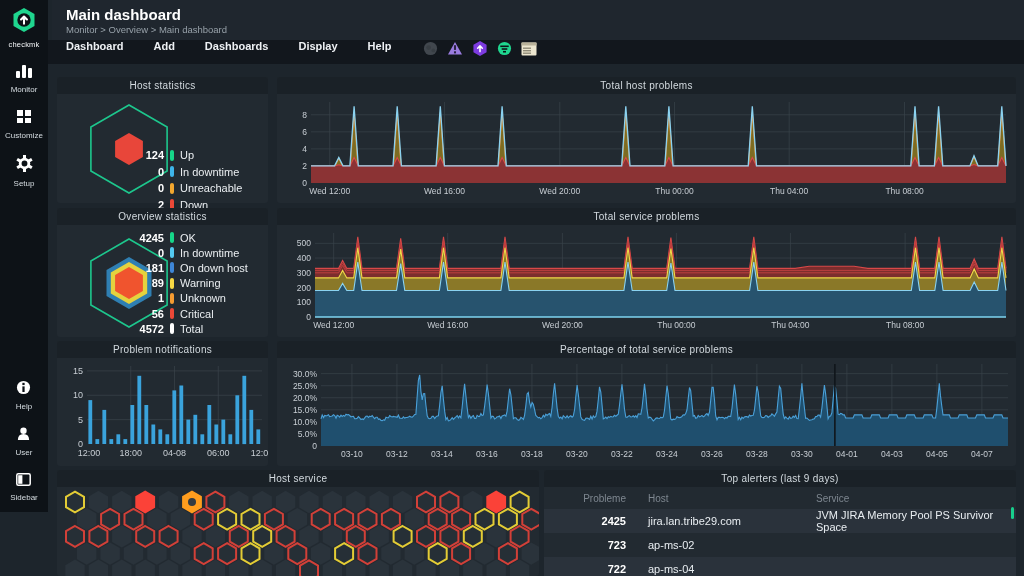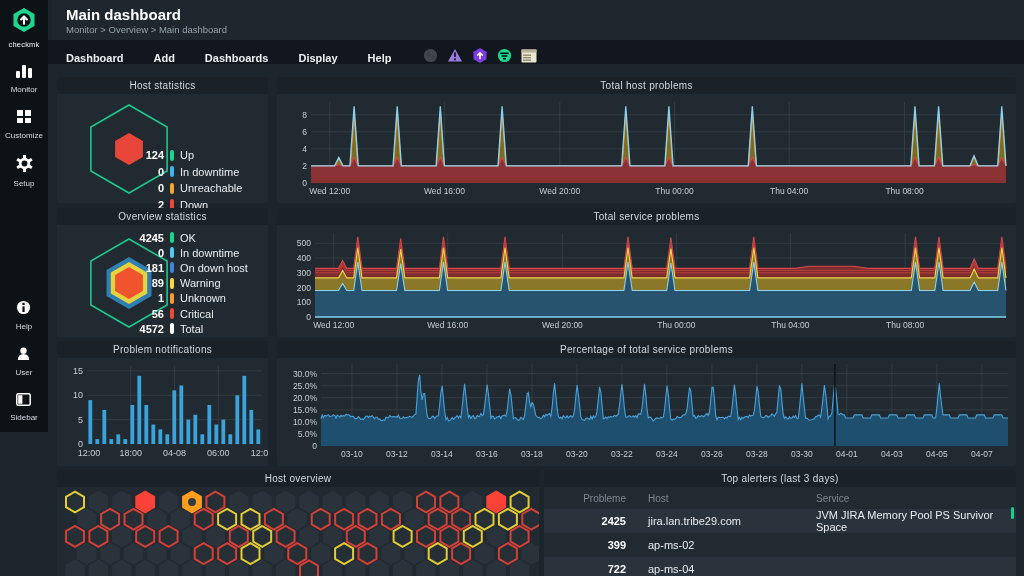--- a/index.html
+++ b/index.html
@@ -1,33 +1,33 @@
 <!DOCTYPE html>
 <html><head>
 <meta charset="utf-8">
 <style>
   html,body{margin:0;padding:0}
   body{width:1024px;height:576px;position:relative;overflow:hidden;background:#1d252c;
        font-family:"Liberation Sans",sans-serif;color:#e6ebef;-webkit-font-smoothing:antialiased}
   
-  .sidenav{position:absolute;left:0;top:0;width:48px;height:432px;background:#0d1217;z-index:5;
+  .sidenav{position:absolute;left:0;top:0;width:48px;height:512px;background:#0d1217;z-index:5;
            display:flex;flex-direction:column;}
   .logo{margin-top:6px;display:flex;flex-direction:column;align-items:center;cursor:pointer}
   .logo-text{font-size:7.5px;color:#f2f5f7;margin-top:2px;letter-spacing:.2px}
   .nav-item{display:flex;flex-direction:column;align-items:center;margin-top:15px;cursor:pointer}
   .nav-item .lbl{font-size:8px;color:#d6dde2;margin-top:3px}
   .nav-spacer{flex:1}
   .nav-bottom{margin-bottom:10px;display:flex;flex-direction:column;align-items:center}
   
   .header{position:absolute;left:52px;top:0;width:976px;height:40px;background:#1f262e}
   .page-title{position:absolute;left:14px;top:6px;font-size:15px;font-weight:bold;color:#ffffff}
   .breadcrumb{position:absolute;left:14px;top:24px;font-size:9.5px;color:#97a1a9}
   
   .menubar{position:absolute;left:48px;top:40px;width:976px;height:24px;background:#12171d;
-           display:flex;align-items:flex-end;padding-left:18px;box-sizing:border-box}
+           display:flex;align-items:flex-start;padding-left:18px;box-sizing:border-box}
   .menu-item{font-size:11px;font-weight:bold;color:#eef1f4;margin-right:30px;cursor:pointer}
   .menu-icons{display:flex;align-items:center;gap:9px;margin-left:2px}
   .menu-icons svg{display:block;cursor:pointer}
   
   .panel{position:absolute;background:#222a31;border-radius:3px}
   .panel-h{height:17px;background:#1a2127;border-radius:3px 3px 0 0;display:flex;align-items:center;
            justify-content:center;font-size:10px;color:#d3dadf;letter-spacing:.3px}
   .panel-body{position:relative}
   
   .stats{position:absolute;right:10px}
@@ -422,21 +422,21 @@
         <text x="659.8955000000001" y="99" text-anchor="middle" font-size="8.5" fill="#c8ced4">04-05</text>
         <line x1="704.894" y1="6" x2="704.894" y2="88" stroke="#39434b" stroke-width="0.7"></line>
         <text x="704.894" y="99" text-anchor="middle" font-size="8.5" fill="#c8ced4">04-07</text>
         <path d="M44,88 L44.0,60.9 L45.2,57.0 L46.5,59.6 L47.7,57.4 L49.0,57.8 L50.2,57.4 L51.5,56.8 L52.7,58.7 L54.0,58.3 L55.2,57.9 L56.5,56.7 L57.7,57.6 L59.0,60.1 L60.2,57.3 L61.5,57.9 L62.7,59.1 L64.0,57.1 L65.2,58.5 L66.5,57.4 L67.7,58.2 L69.0,56.3 L70.2,56.9 L71.5,56.5 L72.7,57.5 L74.0,58.8 L75.2,58.5 L76.5,58.4 L77.7,60.7 L79.0,60.6 L80.2,60.2 L81.5,58.6 L82.7,59.8 L84.0,61.5 L85.2,60.9 L86.5,61.6 L87.7,59.9 L89.0,58.2 L90.2,58.1 L91.5,59.4 L92.7,58.1 L94.0,58.7 L95.2,57.5 L96.5,59.4 L97.7,60.6 L99.0,59.2 L100.2,59.2 L101.5,61.4 L102.7,60.9 L104.0,62.4 L105.2,62.6 L106.5,61.8 L107.7,62.2 L109.0,59.3 L110.2,59.7 L111.5,59.7 L112.7,57.5 L113.9,58.5 L115.2,59.0 L116.4,58.4 L117.7,58.8 L118.9,58.9 L120.2,59.3 L121.4,57.0 L122.7,60.2 L123.9,60.2 L125.2,60.5 L126.4,58.8 L127.7,60.1 L128.9,59.5 L130.2,59.5 L131.4,59.1 L132.7,58.2 L133.9,59.0 L135.2,59.1 L136.4,58.2 L137.7,56.5 L138.9,56.3 L140.2,38.1 L141.4,22.0 L142.7,17.0 L143.9,33.3 L145.2,42.0 L146.4,35.7 L147.7,35.6 L148.9,47.2 L150.2,57.8 L151.4,60.3 L152.7,60.7 L153.9,60.3 L155.2,58.3 L156.4,58.4 L157.7,60.5 L158.9,58.9 L160.2,58.0 L161.4,57.8 L162.7,46.7 L163.9,34.7 L165.2,27.9 L166.4,41.1 L167.7,53.4 L168.9,61.6 L170.2,59.5 L171.4,62.9 L172.7,62.6 L173.9,61.3 L175.2,59.6 L176.4,61.3 L177.7,60.0 L178.9,58.9 L180.2,57.6 L181.4,59.8 L182.6,57.9 L183.9,59.8 L185.1,49.7 L186.4,36.6 L187.6,25.9 L188.9,38.0 L190.1,49.2 L191.4,59.5 L192.6,57.5 L193.9,60.3 L195.1,58.5 L196.4,57.6 L197.6,60.5 L198.9,60.5 L200.1,57.4 L201.4,58.5 L202.6,58.4 L203.9,55.4 L205.1,57.6 L206.4,56.9 L207.6,48.4 L208.9,37.6 L210.1,26.5 L211.4,35.9 L212.6,47.3 L213.9,60.1 L215.1,58.1 L216.4,58.4 L217.6,60.9 L218.9,60.1 L220.1,58.8 L221.4,58.6 L222.6,58.0 L223.9,60.6 L225.1,58.0 L226.4,57.4 L227.6,56.9 L228.9,58.1 L230.1,53.1 L231.4,41.2 L232.6,30.7 L233.9,36.9 L235.1,48.0 L236.4,60.7 L237.6,59.7 L238.9,59.8 L240.1,61.4 L241.4,62.3 L242.6,61.8 L243.9,59.4 L245.1,60.2 L246.4,61.4 L247.6,57.3 L248.9,47.1 L250.1,35.9 L251.3,34.6 L252.6,44.3 L253.8,48.9 L255.1,44.5 L256.3,46.2 L257.6,51.7 L258.8,57.4 L260.1,58.7 L261.3,59.8 L262.6,59.3 L263.8,60.8 L265.1,59.7 L266.3,57.2 L267.6,58.9 L268.8,56.2 L270.1,57.5 L271.3,56.3 L272.6,55.6 L273.8,58.5 L275.1,49.3 L276.3,36.3 L277.6,25.3 L278.8,37.1 L280.1,50.1 L281.3,58.2 L282.6,60.1 L283.8,59.0 L285.1,60.9 L286.3,57.7 L287.6,58.9 L288.8,59.9 L290.1,57.8 L291.3,59.8 L292.6,58.4 L293.8,57.8 L295.1,59.2 L296.3,58.0 L297.6,51.5 L298.8,38.7 L300.1,27.1 L301.3,36.2 L302.6,47.8 L303.8,58.9 L305.1,61.3 L306.3,62.1 L307.6,62.4 L308.8,60.2 L310.1,60.1 L311.3,60.5 L312.6,61.4 L313.8,58.2 L315.1,61.0 L316.3,57.9 L317.6,59.5 L318.8,58.4 L320.0,53.4 L321.3,41.6 L322.5,28.9 L323.8,34.0 L325.0,46.6 L326.3,60.9 L327.5,60.2 L328.8,59.1 L330.0,60.6 L331.3,58.7 L332.5,59.4 L333.8,58.3 L335.0,59.0 L336.3,58.7 L337.5,57.2 L338.8,58.2 L340.0,57.3 L341.3,56.3 L342.5,47.3 L343.8,35.5 L345.0,26.4 L346.3,38.3 L347.5,51.4 L348.8,59.1 L350.0,59.4 L351.3,58.2 L352.5,57.6 L353.8,59.0 L355.0,58.7 L356.3,57.8 L357.5,59.1 L358.8,57.6 L360.0,59.5 L361.3,55.9 L362.5,56.0 L363.8,56.4 L365.0,50.0 L366.3,38.3 L367.5,25.9 L368.8,36.9 L370.0,51.0 L371.3,60.0 L372.5,59.1 L373.8,59.5 L375.0,61.2 L376.3,62.9 L377.5,61.9 L378.8,60.3 L380.0,59.9 L381.3,60.3 L382.5,60.5 L383.8,59.1 L385.0,59.9 L386.3,59.0 L387.5,52.3 L388.7,40.2 L390.0,27.7 L391.2,35.4 L392.5,48.7 L393.7,60.9 L395.0,62.0 L396.2,61.2 L397.5,61.4 L398.7,60.9 L400.0,58.6 L401.2,59.4 L402.5,59.6 L403.7,59.4 L405.0,58.4 L406.2,56.8 L407.5,57.1 L408.7,55.6 L410.0,51.8 L411.2,40.9 L412.5,29.5 L413.7,32.6 L415.0,46.1 L416.2,58.1 L417.5,57.5 L418.7,60.3 L420.0,59.8 L421.2,57.5 L422.5,58.9 L423.7,58.2 L425.0,57.4 L426.2,58.8 L427.5,58.1 L428.7,56.5 L430.0,55.6 L431.2,57.5 L432.5,54.0 L433.7,42.2 L435.0,29.4 L436.2,29.4 L437.5,42.0 L438.7,58.0 L440.0,61.8 L441.2,59.4 L442.5,59.4 L443.7,59.7 L445.0,59.2 L446.2,59.4 L447.5,60.7 L448.7,59.4 L450.0,60.1 L451.2,58.4 L452.5,58.3 L453.7,58.5 L455.0,50.3 L456.2,38.4 L457.4,26.6 L458.7,36.4 L459.9,48.7 L461.2,61.5 L462.4,59.3 L463.7,61.7 L464.9,59.2 L466.2,60.5 L467.4,58.9 L468.7,58.6 L469.9,58.5 L471.2,59.5 L472.4,57.0 L473.7,58.0 L474.9,57.5 L476.2,57.3 L477.4,52.5 L478.7,40.4 L479.9,28.2 L481.2,34.1 L482.4,46.6 L483.7,57.8 L484.9,59.5 L486.2,59.6 L487.4,59.3 L488.7,57.5 L489.9,57.8 L491.2,59.4 L492.4,58.3 L493.7,57.9 L494.9,55.9 L496.2,57.0 L497.4,58.3 L498.7,55.9 L499.9,54.0 L501.2,40.6 L502.4,28.2 L503.7,30.4 L504.9,43.4 L506.2,56.1 L507.4,60.5 L508.7,58.9 L509.9,60.1 L511.2,61.2 L512.4,58.8 L513.7,60.4 L514.9,60.1 L516.2,58.1 L517.4,59.3 L518.7,57.4 L519.9,60.6 L521.2,60.7 L522.4,50.5 L523.7,38.2 L524.9,25.3 L526.1,38.3 L527.4,49.8 L528.6,60.4 L529.9,60.0 L531.1,61.2 L532.4,62.3 L533.6,62.0 L534.9,61.7 L536.1,61.1 L537.4,60.8 L538.6,58.6 L539.9,58.5 L541.1,57.1 L542.4,57.1 L543.6,59.2 L544.9,50.1 L546.1,38.9 L547.4,27.1 L548.6,35.6 L549.9,47.7 L551.1,60.8 L552.4,58.3 L553.6,58.0 L554.9,54.8 L556.1,41.5 L557.4,28.2 L558.6,30.4 L559.9,42.4 L561.1,56.2 L562.4,56.6 L563.6,55.4 L564.9,55.8 L566.1,56.9 L567.4,56.9 L568.6,60.0 L569.9,60.0 L571.1,60.0 L572.4,60.0 L573.6,60.0 L574.9,60.0 L576.1,60.0 L577.4,56.9 L578.6,56.9 L579.9,56.9 L581.1,56.9 L582.4,56.9 L583.6,56.9 L584.9,56.9 L586.1,60.0 L587.4,60.0 L588.6,60.0 L589.9,60.0 L591.1,60.0 L592.4,60.0 L593.6,60.0 L594.8,56.9 L596.1,56.9 L597.3,56.9 L598.6,56.9 L599.8,56.9 L601.1,56.9 L602.3,56.9 L603.6,60.0 L604.8,60.0 L606.1,60.0 L607.3,60.0 L608.6,60.0 L609.8,60.0 L611.1,60.0 L612.3,56.9 L613.6,56.9 L614.8,56.9 L616.1,56.9 L617.3,56.9 L618.6,56.9 L619.8,56.9 L621.1,60.0 L622.3,60.0 L623.6,60.0 L624.8,60.0 L626.1,60.0 L627.3,60.0 L628.6,60.0 L629.8,56.9 L631.1,56.9 L632.3,56.9 L633.6,56.9 L634.8,56.9 L636.1,56.9 L637.3,56.9 L638.6,60.0 L639.8,60.0 L641.1,60.0 L642.3,60.0 L643.6,60.0 L644.8,60.0 L646.1,60.0 L647.3,56.9 L648.6,56.9 L649.8,56.9 L651.1,56.9 L652.3,56.9 L653.6,56.9 L654.8,56.9 L656.1,60.0 L657.3,60.0 L658.6,60.0 L659.8,50.6 L661.1,37.9 L662.3,25.3 L663.5,37.9 L664.8,48.3 L666.0,56.9 L667.3,56.9 L668.5,56.9 L669.8,56.9 L671.0,56.9 L672.3,56.9 L673.5,60.0 L674.8,60.0 L676.0,60.0 L677.3,60.0 L678.5,60.0 L679.8,60.0 L681.0,60.0 L682.3,56.9 L683.5,56.9 L684.8,56.9 L686.0,56.9 L687.3,56.9 L688.5,56.9 L689.8,56.9 L691.0,60.0 L692.3,60.0 L693.5,60.0 L694.8,60.0 L696.0,60.0 L697.3,60.0 L698.5,60.0 L699.8,56.9 L701.0,56.9 L702.3,56.9 L703.5,56.9 L704.8,56.9 L706.0,56.9 L707.3,56.9 L708.5,60.0 L709.8,60.0 L711.0,60.0 L712.3,60.0 L713.5,60.0 L714.8,60.0 L716.0,60.0 L717.3,56.9 L718.5,56.9 L719.8,56.9 L721.0,56.9 L722.3,56.9 L723.5,56.9 L724.8,56.9 L726.0,60.0 L727.3,60.0 L728.5,60.0 L729.8,60.0 L731.0,60.0 L731,88 Z" fill="#1f4f6e"></path>
         <path d="M44.0,60.9 L45.2,57.0 L46.5,59.6 L47.7,57.4 L49.0,57.8 L50.2,57.4 L51.5,56.8 L52.7,58.7 L54.0,58.3 L55.2,57.9 L56.5,56.7 L57.7,57.6 L59.0,60.1 L60.2,57.3 L61.5,57.9 L62.7,59.1 L64.0,57.1 L65.2,58.5 L66.5,57.4 L67.7,58.2 L69.0,56.3 L70.2,56.9 L71.5,56.5 L72.7,57.5 L74.0,58.8 L75.2,58.5 L76.5,58.4 L77.7,60.7 L79.0,60.6 L80.2,60.2 L81.5,58.6 L82.7,59.8 L84.0,61.5 L85.2,60.9 L86.5,61.6 L87.7,59.9 L89.0,58.2 L90.2,58.1 L91.5,59.4 L92.7,58.1 L94.0,58.7 L95.2,57.5 L96.5,59.4 L97.7,60.6 L99.0,59.2 L100.2,59.2 L101.5,61.4 L102.7,60.9 L104.0,62.4 L105.2,62.6 L106.5,61.8 L107.7,62.2 L109.0,59.3 L110.2,59.7 L111.5,59.7 L112.7,57.5 L113.9,58.5 L115.2,59.0 L116.4,58.4 L117.7,58.8 L118.9,58.9 L120.2,59.3 L121.4,57.0 L122.7,60.2 L123.9,60.2 L125.2,60.5 L126.4,58.8 L127.7,60.1 L128.9,59.5 L130.2,59.5 L131.4,59.1 L132.7,58.2 L133.9,59.0 L135.2,59.1 L136.4,58.2 L137.7,56.5 L138.9,56.3 L140.2,38.1 L141.4,22.0 L142.7,17.0 L143.9,33.3 L145.2,42.0 L146.4,35.7 L147.7,35.6 L148.9,47.2 L150.2,57.8 L151.4,60.3 L152.7,60.7 L153.9,60.3 L155.2,58.3 L156.4,58.4 L157.7,60.5 L158.9,58.9 L160.2,58.0 L161.4,57.8 L162.7,46.7 L163.9,34.7 L165.2,27.9 L166.4,41.1 L167.7,53.4 L168.9,61.6 L170.2,59.5 L171.4,62.9 L172.7,62.6 L173.9,61.3 L175.2,59.6 L176.4,61.3 L177.7,60.0 L178.9,58.9 L180.2,57.6 L181.4,59.8 L182.6,57.9 L183.9,59.8 L185.1,49.7 L186.4,36.6 L187.6,25.9 L188.9,38.0 L190.1,49.2 L191.4,59.5 L192.6,57.5 L193.9,60.3 L195.1,58.5 L196.4,57.6 L197.6,60.5 L198.9,60.5 L200.1,57.4 L201.4,58.5 L202.6,58.4 L203.9,55.4 L205.1,57.6 L206.4,56.9 L207.6,48.4 L208.9,37.6 L210.1,26.5 L211.4,35.9 L212.6,47.3 L213.9,60.1 L215.1,58.1 L216.4,58.4 L217.6,60.9 L218.9,60.1 L220.1,58.8 L221.4,58.6 L222.6,58.0 L223.9,60.6 L225.1,58.0 L226.4,57.4 L227.6,56.9 L228.9,58.1 L230.1,53.1 L231.4,41.2 L232.6,30.7 L233.9,36.9 L235.1,48.0 L236.4,60.7 L237.6,59.7 L238.9,59.8 L240.1,61.4 L241.4,62.3 L242.6,61.8 L243.9,59.4 L245.1,60.2 L246.4,61.4 L247.6,57.3 L248.9,47.1 L250.1,35.9 L251.3,34.6 L252.6,44.3 L253.8,48.9 L255.1,44.5 L256.3,46.2 L257.6,51.7 L258.8,57.4 L260.1,58.7 L261.3,59.8 L262.6,59.3 L263.8,60.8 L265.1,59.7 L266.3,57.2 L267.6,58.9 L268.8,56.2 L270.1,57.5 L271.3,56.3 L272.6,55.6 L273.8,58.5 L275.1,49.3 L276.3,36.3 L277.6,25.3 L278.8,37.1 L280.1,50.1 L281.3,58.2 L282.6,60.1 L283.8,59.0 L285.1,60.9 L286.3,57.7 L287.6,58.9 L288.8,59.9 L290.1,57.8 L291.3,59.8 L292.6,58.4 L293.8,57.8 L295.1,59.2 L296.3,58.0 L297.6,51.5 L298.8,38.7 L300.1,27.1 L301.3,36.2 L302.6,47.8 L303.8,58.9 L305.1,61.3 L306.3,62.1 L307.6,62.4 L308.8,60.2 L310.1,60.1 L311.3,60.5 L312.6,61.4 L313.8,58.2 L315.1,61.0 L316.3,57.9 L317.6,59.5 L318.8,58.4 L320.0,53.4 L321.3,41.6 L322.5,28.9 L323.8,34.0 L325.0,46.6 L326.3,60.9 L327.5,60.2 L328.8,59.1 L330.0,60.6 L331.3,58.7 L332.5,59.4 L333.8,58.3 L335.0,59.0 L336.3,58.7 L337.5,57.2 L338.8,58.2 L340.0,57.3 L341.3,56.3 L342.5,47.3 L343.8,35.5 L345.0,26.4 L346.3,38.3 L347.5,51.4 L348.8,59.1 L350.0,59.4 L351.3,58.2 L352.5,57.6 L353.8,59.0 L355.0,58.7 L356.3,57.8 L357.5,59.1 L358.8,57.6 L360.0,59.5 L361.3,55.9 L362.5,56.0 L363.8,56.4 L365.0,50.0 L366.3,38.3 L367.5,25.9 L368.8,36.9 L370.0,51.0 L371.3,60.0 L372.5,59.1 L373.8,59.5 L375.0,61.2 L376.3,62.9 L377.5,61.9 L378.8,60.3 L380.0,59.9 L381.3,60.3 L382.5,60.5 L383.8,59.1 L385.0,59.9 L386.3,59.0 L387.5,52.3 L388.7,40.2 L390.0,27.7 L391.2,35.4 L392.5,48.7 L393.7,60.9 L395.0,62.0 L396.2,61.2 L397.5,61.4 L398.7,60.9 L400.0,58.6 L401.2,59.4 L402.5,59.6 L403.7,59.4 L405.0,58.4 L406.2,56.8 L407.5,57.1 L408.7,55.6 L410.0,51.8 L411.2,40.9 L412.5,29.5 L413.7,32.6 L415.0,46.1 L416.2,58.1 L417.5,57.5 L418.7,60.3 L420.0,59.8 L421.2,57.5 L422.5,58.9 L423.7,58.2 L425.0,57.4 L426.2,58.8 L427.5,58.1 L428.7,56.5 L430.0,55.6 L431.2,57.5 L432.5,54.0 L433.7,42.2 L435.0,29.4 L436.2,29.4 L437.5,42.0 L438.7,58.0 L440.0,61.8 L441.2,59.4 L442.5,59.4 L443.7,59.7 L445.0,59.2 L446.2,59.4 L447.5,60.7 L448.7,59.4 L450.0,60.1 L451.2,58.4 L452.5,58.3 L453.7,58.5 L455.0,50.3 L456.2,38.4 L457.4,26.6 L458.7,36.4 L459.9,48.7 L461.2,61.5 L462.4,59.3 L463.7,61.7 L464.9,59.2 L466.2,60.5 L467.4,58.9 L468.7,58.6 L469.9,58.5 L471.2,59.5 L472.4,57.0 L473.7,58.0 L474.9,57.5 L476.2,57.3 L477.4,52.5 L478.7,40.4 L479.9,28.2 L481.2,34.1 L482.4,46.6 L483.7,57.8 L484.9,59.5 L486.2,59.6 L487.4,59.3 L488.7,57.5 L489.9,57.8 L491.2,59.4 L492.4,58.3 L493.7,57.9 L494.9,55.9 L496.2,57.0 L497.4,58.3 L498.7,55.9 L499.9,54.0 L501.2,40.6 L502.4,28.2 L503.7,30.4 L504.9,43.4 L506.2,56.1 L507.4,60.5 L508.7,58.9 L509.9,60.1 L511.2,61.2 L512.4,58.8 L513.7,60.4 L514.9,60.1 L516.2,58.1 L517.4,59.3 L518.7,57.4 L519.9,60.6 L521.2,60.7 L522.4,50.5 L523.7,38.2 L524.9,25.3 L526.1,38.3 L527.4,49.8 L528.6,60.4 L529.9,60.0 L531.1,61.2 L532.4,62.3 L533.6,62.0 L534.9,61.7 L536.1,61.1 L537.4,60.8 L538.6,58.6 L539.9,58.5 L541.1,57.1 L542.4,57.1 L543.6,59.2 L544.9,50.1 L546.1,38.9 L547.4,27.1 L548.6,35.6 L549.9,47.7 L551.1,60.8 L552.4,58.3 L553.6,58.0 L554.9,54.8 L556.1,41.5 L557.4,28.2 L558.6,30.4 L559.9,42.4 L561.1,56.2 L562.4,56.6 L563.6,55.4 L564.9,55.8 L566.1,56.9 L567.4,56.9 L568.6,60.0 L569.9,60.0 L571.1,60.0 L572.4,60.0 L573.6,60.0 L574.9,60.0 L576.1,60.0 L577.4,56.9 L578.6,56.9 L579.9,56.9 L581.1,56.9 L582.4,56.9 L583.6,56.9 L584.9,56.9 L586.1,60.0 L587.4,60.0 L588.6,60.0 L589.9,60.0 L591.1,60.0 L592.4,60.0 L593.6,60.0 L594.8,56.9 L596.1,56.9 L597.3,56.9 L598.6,56.9 L599.8,56.9 L601.1,56.9 L602.3,56.9 L603.6,60.0 L604.8,60.0 L606.1,60.0 L607.3,60.0 L608.6,60.0 L609.8,60.0 L611.1,60.0 L612.3,56.9 L613.6,56.9 L614.8,56.9 L616.1,56.9 L617.3,56.9 L618.6,56.9 L619.8,56.9 L621.1,60.0 L622.3,60.0 L623.6,60.0 L624.8,60.0 L626.1,60.0 L627.3,60.0 L628.6,60.0 L629.8,56.9 L631.1,56.9 L632.3,56.9 L633.6,56.9 L634.8,56.9 L636.1,56.9 L637.3,56.9 L638.6,60.0 L639.8,60.0 L641.1,60.0 L642.3,60.0 L643.6,60.0 L644.8,60.0 L646.1,60.0 L647.3,56.9 L648.6,56.9 L649.8,56.9 L651.1,56.9 L652.3,56.9 L653.6,56.9 L654.8,56.9 L656.1,60.0 L657.3,60.0 L658.6,60.0 L659.8,50.6 L661.1,37.9 L662.3,25.3 L663.5,37.9 L664.8,48.3 L666.0,56.9 L667.3,56.9 L668.5,56.9 L669.8,56.9 L671.0,56.9 L672.3,56.9 L673.5,60.0 L674.8,60.0 L676.0,60.0 L677.3,60.0 L678.5,60.0 L679.8,60.0 L681.0,60.0 L682.3,56.9 L683.5,56.9 L684.8,56.9 L686.0,56.9 L687.3,56.9 L688.5,56.9 L689.8,56.9 L691.0,60.0 L692.3,60.0 L693.5,60.0 L694.8,60.0 L696.0,60.0 L697.3,60.0 L698.5,60.0 L699.8,56.9 L701.0,56.9 L702.3,56.9 L703.5,56.9 L704.8,56.9 L706.0,56.9 L707.3,56.9 L708.5,60.0 L709.8,60.0 L711.0,60.0 L712.3,60.0 L713.5,60.0 L714.8,60.0 L716.0,60.0 L717.3,56.9 L718.5,56.9 L719.8,56.9 L721.0,56.9 L722.3,56.9 L723.5,56.9 L724.8,56.9 L726.0,60.0 L727.3,60.0 L728.5,60.0 L729.8,60.0 L731.0,60.0 " fill="none" stroke="#4aa0d8" stroke-width="1.1"></path>
         <line x1="557.876" y1="6" x2="557.876" y2="88" stroke="#10151a" stroke-width="1.6"></line>
       </svg></div>
 </section>
 
 <section class="panel" style="left:57px;top:470px;width:482px;height:106px">
-  <div class="panel-h">Host overview</div>
+  <div class="panel-h">Host service</div>
   <div class="panel-body" id="hexGrid"><svg width="482" height="89">
         <g>
           <polygon points="18.0,3.8 27.7,9.4 27.7,20.6 18.0,26.2 8.3,20.6 8.3,9.4 " fill="#262f36"></polygon>
           <polygon points="18.0,4.6 27.0,9.8 27.0,20.2 18.0,25.4 9.0,20.2 9.0,9.8 " fill="none" stroke="#e3cc35" stroke-width="2"></polygon>
         </g>
         <g>
           <polygon points="41.4,3.8 51.1,9.4 51.1,20.6 41.4,26.2 31.7,20.6 31.7,9.4 " fill="#2a333b"></polygon>
         </g>
         <g>
           <polygon points="64.8,3.8 74.5,9.4 74.5,20.6 64.8,26.2 55.1,20.6 55.1,9.4 " fill="#2a333b"></polygon>
@@ -772,35 +772,35 @@
         <g>
           <polygon points="439.2,72.6 448.9,78.2 448.9,89.4 439.2,95.0 429.5,89.4 429.5,78.2 " fill="#2a333b"></polygon>
         </g>
         <g>
           <polygon points="462.6,72.6 472.3,78.2 472.3,89.4 462.6,95.0 452.9,89.4 452.9,78.2 " fill="#2a333b"></polygon>
         </g>
       </svg></div>
 </section>
 
 <section class="panel" style="left:544px;top:470px;width:472px;height:106px">
-  <div class="panel-h">Top alerters (last 3 days)</div>
+  <div class="panel-h">Top alerters (last 9 days)</div>
   <div class="panel-body" style="height:89px;overflow:hidden">
     <div class="ta-head">
       <span class="ta-cell-n" style="color:#7e8790">Probleme</span>
       <span class="ta-cell" style="color:#7e8790">Host</span>
       <span class="ta-cell" style="color:#7e8790">Service</span>
     </div>
     <div id="taBody">
         <div class="ta-row" style="background: rgb(42, 50, 59);">
           <span class="ta-cell-n">2425</span>
           <span class="ta-cell">jira.lan.tribe29.com</span>
           <span class="ta-cell">JVM JIRA Memory Pool PS Survivor Space</span>
         </div>
         <div class="ta-row" style="background: transparent;">
-          <span class="ta-cell-n">399</span>
+          <span class="ta-cell-n">723</span>
           <span class="ta-cell">ap-ms-02</span>
           <span class="ta-cell"></span>
         </div>
         <div class="ta-row" style="background: rgb(42, 50, 59);">
           <span class="ta-cell-n">722</span>
           <span class="ta-cell">ap-ms-04</span>
           <span class="ta-cell"></span>
         </div>
       </div>
     <div class="scrollmark" id="scrollMark" style="background: rgb(24, 207, 140);"></div>

